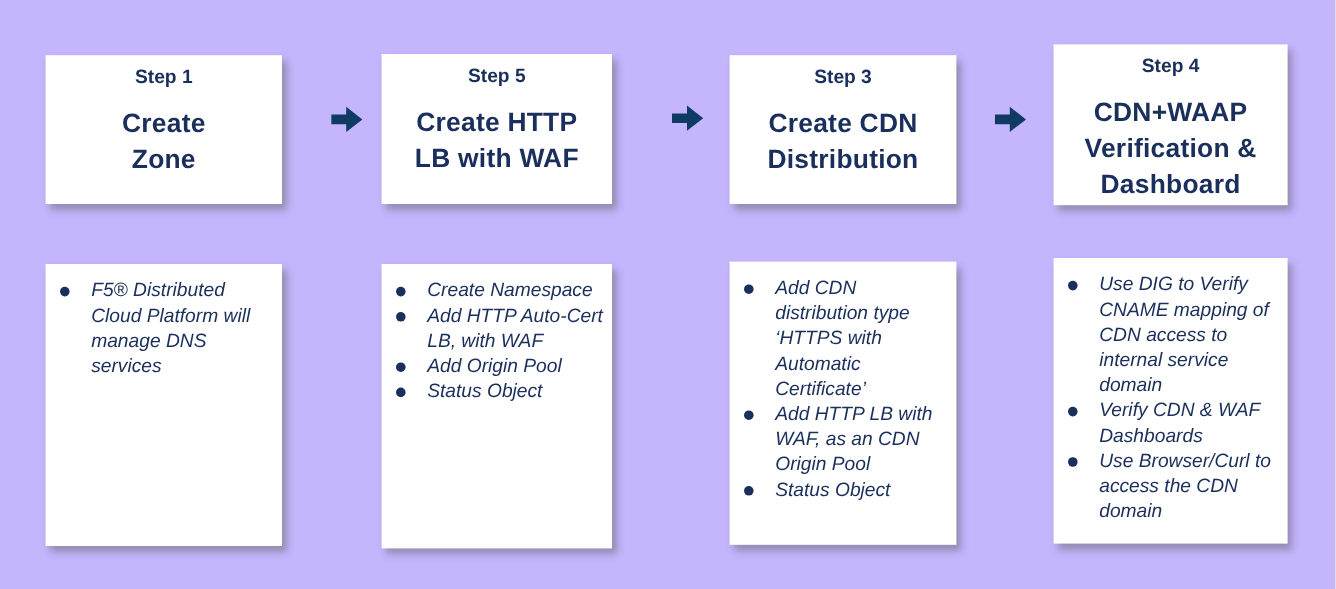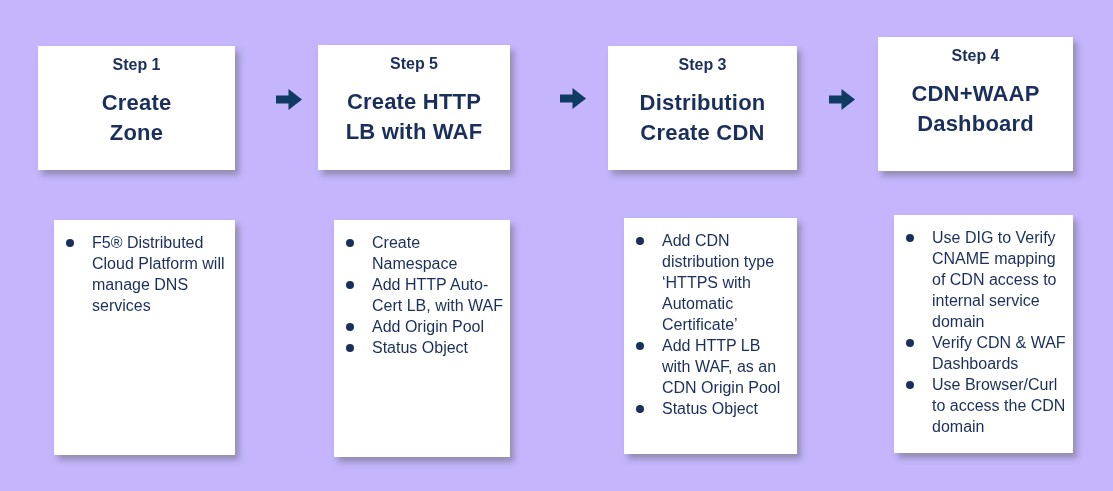--- a/index.html
+++ b/index.html
@@ -46,25 +46,26 @@
     margin: 13px;
     font-size: 22px;
     font-weight: bold;
     line-height: 30px;
     letter-spacing: 0.2px;
   }
   .title-line { display: block; }
 
   .detail-box {
     position: absolute;
-    left: 16px; right: 0;
+    left: 0; right: 0;
     background: #ffffff;
     box-shadow: 4px 5px 6px rgba(90, 90, 90, 0.45);
     box-sizing: border-box;
     padding: 12px 6px 0 0;
+    font-style: italic;
   }
   .col-1 .detail-box { top: 220px; height: 235px; }
   .col-2 .detail-box { top: 220px; height: 237px; }
   .col-3 .detail-box { top: 218px; height: 236px; }
   .col-4 .detail-box { top: 215px; height: 238px; }
 
   .bullet-list {
     margin: 0;
     padding: 0;
     list-style: none;
@@ -144,22 +145,22 @@
           <span class="bullet-text">Status Object</span>
         </li>
       </ul>
     </div>
   </section>
 
   <section class="column col-3">
     <div class="header-box">
       <div class="step-label">Step 3</div>
       <h2 class="step-title">
+        <span class="title-line">Create CDN</span>
         <span class="title-line">Distribution</span>
-        <span class="title-line">Create CDN</span>
       </h2>
     </div>
     <div class="detail-box">
       <ul class="bullet-list">
         <li class="bullet-item">
           <span class="dot"></span>
           <span class="bullet-text">Add CDN distribution type ‘HTTPS with Automatic Certificate’</span>
         </li>
         <li class="bullet-item">
           <span class="dot"></span>
@@ -171,20 +172,21 @@
         </li>
       </ul>
     </div>
   </section>
 
   <section class="column col-4">
     <div class="header-box">
       <div class="step-label">Step 4</div>
       <h2 class="step-title">
         <span class="title-line">CDN+WAAP</span>
+        <span class="title-line">Verification &amp;</span>
         <span class="title-line">Dashboard</span>
       </h2>
     </div>
     <div class="detail-box">
       <ul class="bullet-list">
         <li class="bullet-item">
           <span class="dot"></span>
           <span class="bullet-text">Use DIG to Verify CNAME mapping of CDN access to internal service domain</span>
         </li>
         <li class="bullet-item">

